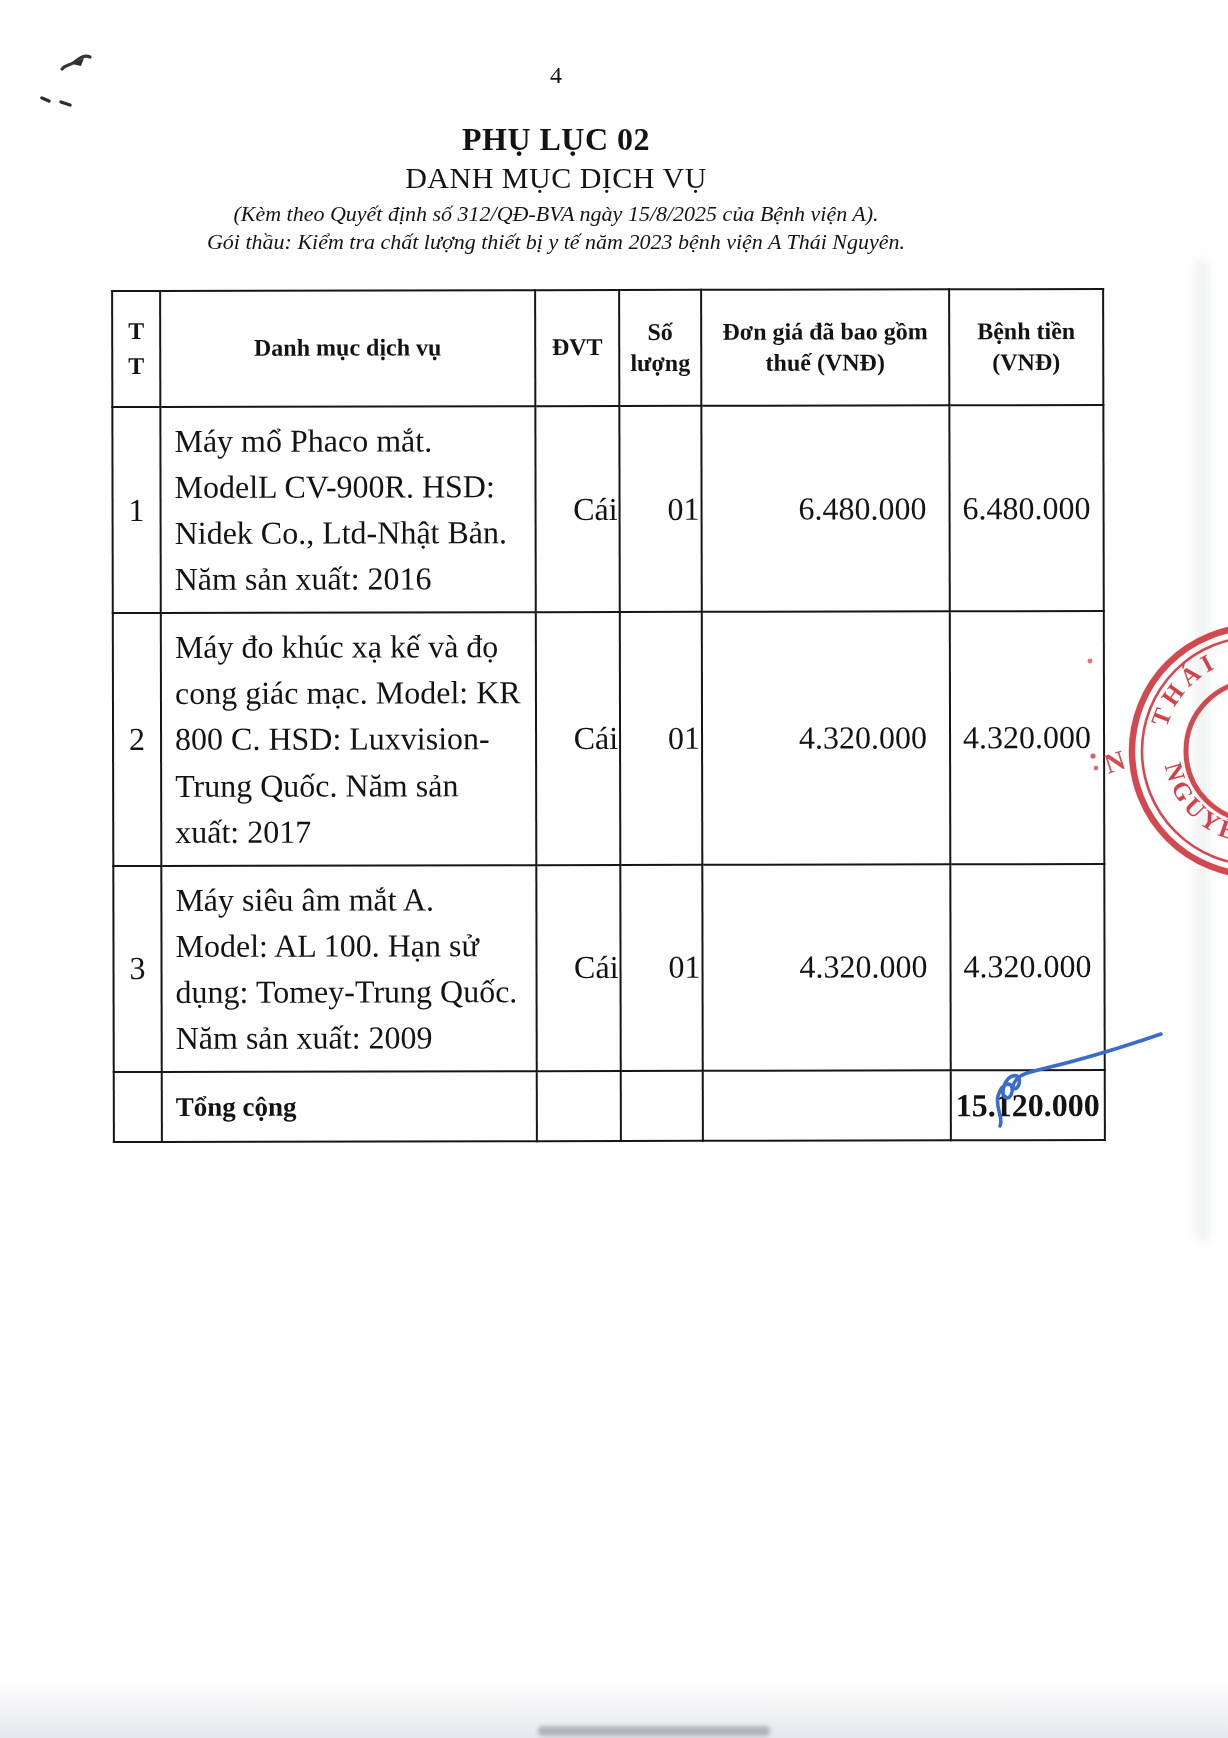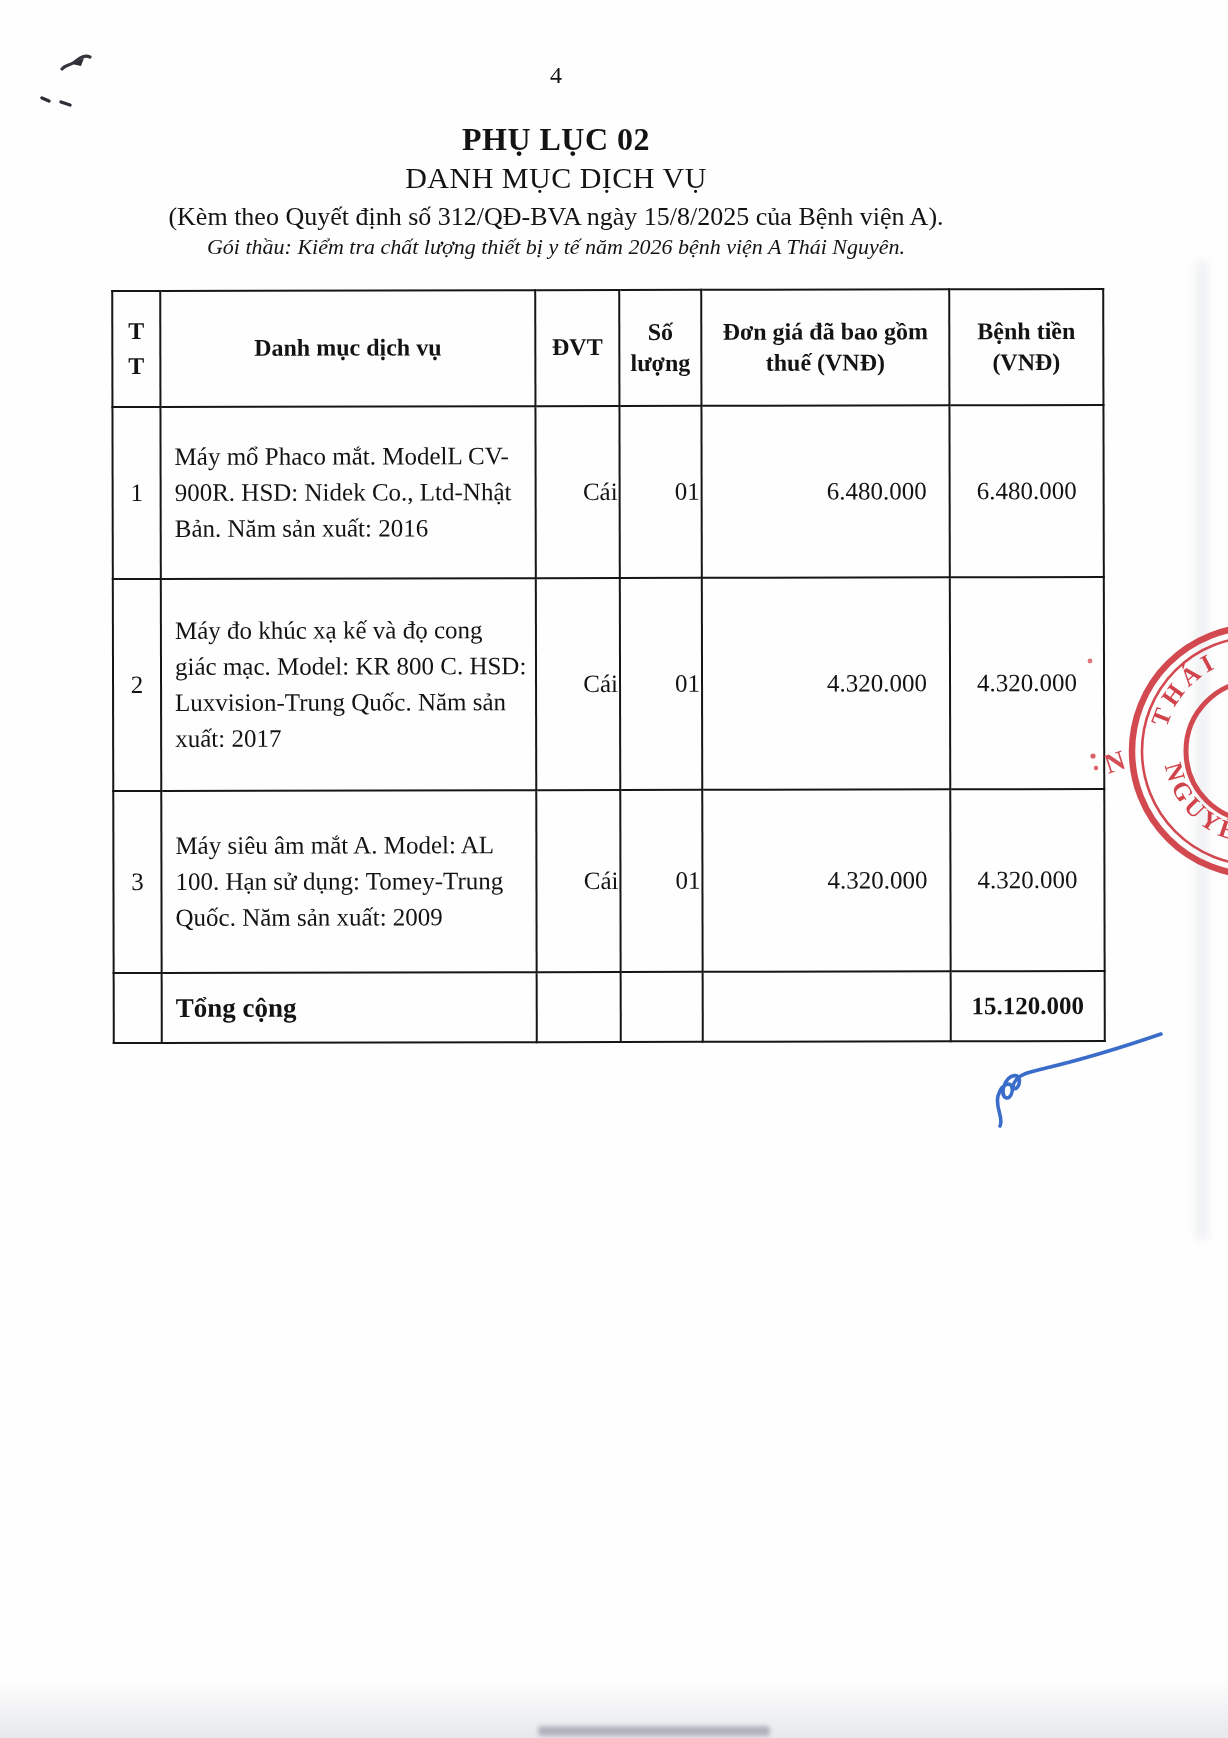--- a/index.html
+++ b/index.html
@@ -14,30 +14,30 @@
     background:rgba(185,190,202,0.22);filter:blur(5px);}
   .scan-bottom-shade{position:absolute;left:0;bottom:0;width:100%;height:58px;
     background:linear-gradient(to bottom,rgba(165,170,184,0),rgba(148,154,170,0.22));}
   .scan-bottom-bar{position:absolute;left:538px;top:1726px;width:232px;height:10px;
     background:rgba(108,114,130,0.45);filter:blur(2px);border-radius:4px;}
 
   .doc-header{position:absolute;top:62px;left:0;width:1112px;text-align:center;}
   .page-num{font-size:24px;margin-bottom:32px;}
   .doc-title{font-size:32px;font-weight:bold;letter-spacing:.5px;}
   .doc-subtitle{font-size:30px;margin-top:3px;letter-spacing:.5px;}
-  .doc-note{font-size:26px;margin-top:5px;line-height:1.28;}
+  .doc-note{font-style:italic;font-size:22px;margin-top:5px;line-height:1.28;}
   .doc-note2{font-style:italic;font-size:22px;line-height:1.28;}
 
   table.svc-table{
     position:absolute;left:112px;top:289px;border-collapse:collapse;
     transform:rotate(-0.12deg);background:transparent;table-layout:fixed;
   }
   .svc-table th,.svc-table td{border:2.4px solid #161616;vertical-align:middle;}
   .svc-table th{font-size:24px;font-weight:bold;padding:4px 4px;line-height:1.3;text-align:center;}
-  .svc-table td{font-size:25px;}
+  .svc-table td{font-size:32px;}
   col.w-tt{width:48px;} col.w-name{width:375px;} col.w-unit{width:84px;}
   col.w-qty{width:82px;} col.w-price{width:248px;} col.w-total{width:154px;}
   .hdr-row{height:116px;}
   .tt-stack{display:inline-block;width:24px;word-break:break-all;line-height:1.45;}
   .c-tt{text-align:center;}
   .c-name{text-align:left;padding:10px 8px 10px 13px;line-height:1.44;font-size:26px;}
   .c-unit,.c-qty{text-align:right;}
   .c-price{text-align:right;padding-right:22px;}
   .c-total{text-align:center;}
   .row-total td{font-weight:bold;}
@@ -59,21 +59,21 @@
   <path d="M 52,22 l 12,-6 l -3,8 z" fill="#2d2d35"></path>
   <path d="M 22,56 l 7,3" stroke="#2d2d35" stroke-width="3.4" stroke-linecap="round"></path>
   <path d="M 41,60 l 9,3" stroke="#2d2d35" stroke-width="3.4" stroke-linecap="round"></path>
 </svg>
 
 <div class="doc-header">
   <div class="page-num">4</div>
   <div class="doc-title">PHỤ LỤC 02</div>
   <div class="doc-subtitle">DANH MỤC DỊCH VỤ</div>
   <div class="doc-note">(Kèm theo Quyết định số 312/QĐ-BVA ngày 15/8/2025 của Bệnh viện A).</div>
-  <div class="doc-note2">Gói thầu: Kiểm tra chất lượng thiết bị y tế năm 2026 bệnh viện A Thái Nguyên.</div>
+  <div class="doc-note2">Gói thầu: Kiểm tra chất lượng thiết bị y tế năm 2023 bệnh viện A Thái Nguyên.</div>
 </div>
 
 <table class="svc-table">
   <colgroup>
     <col class="w-tt">
       <col class="w-name">
       <col class="w-unit">
     <col class="w-qty">
       <col class="w-price">
       <col class="w-total">

